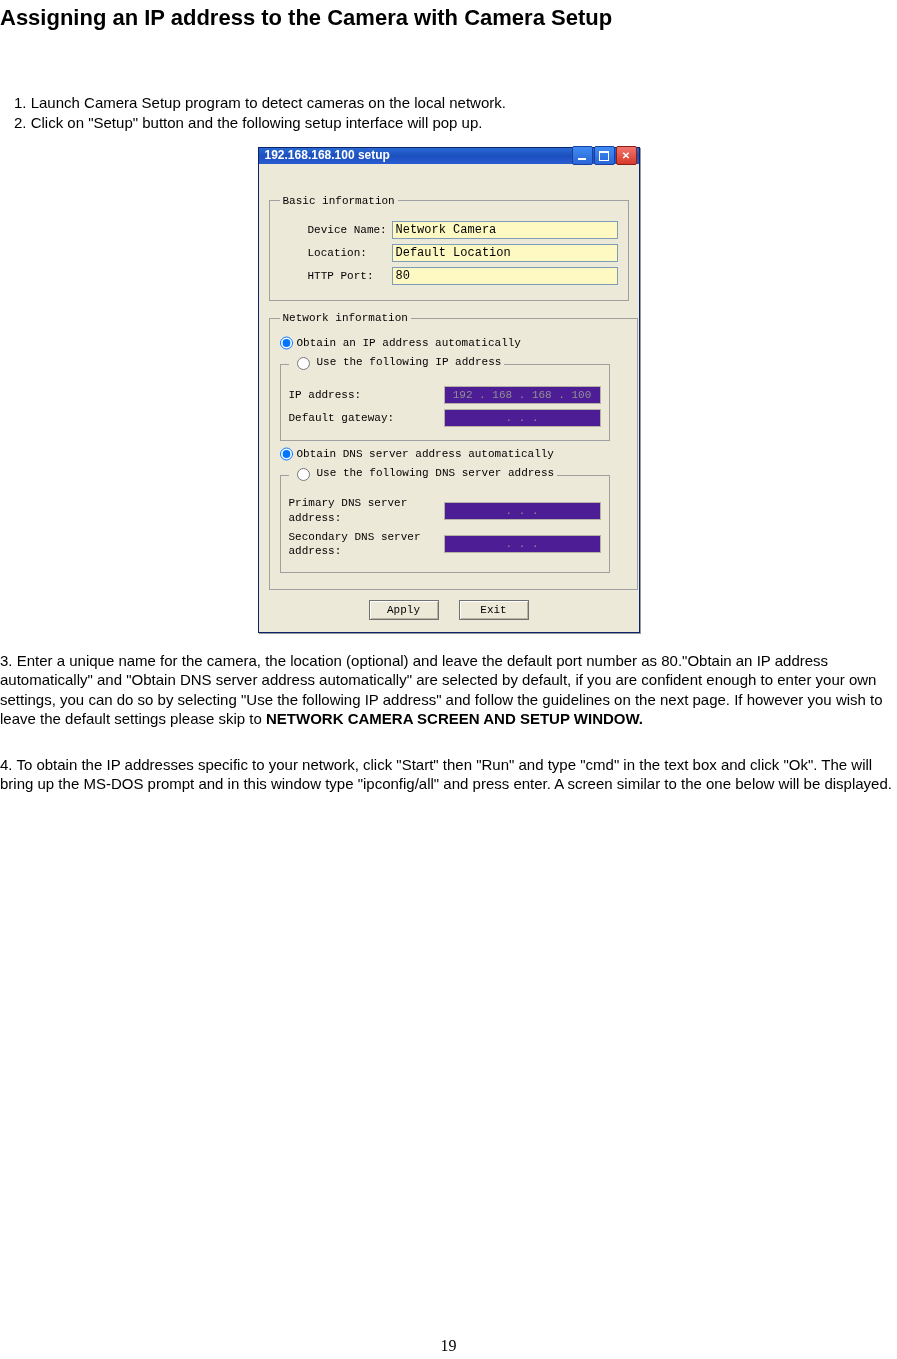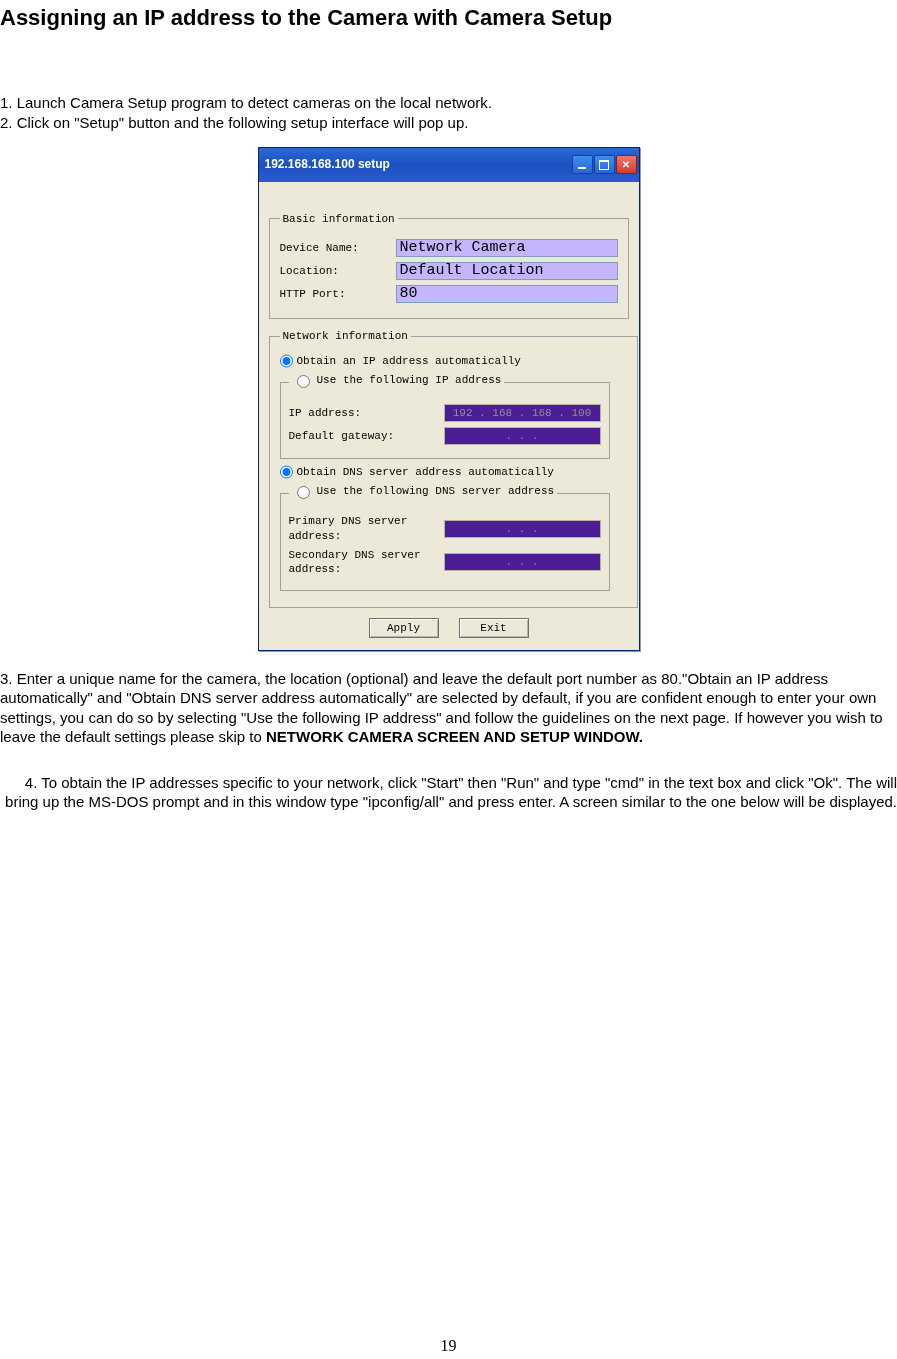--- a/index.html
+++ b/index.html
@@ -12,41 +12,42 @@
     line-height: 1.3;
   }
   .page-title {
     font-size: 22px;
     font-weight: bold;
     margin: 4px 0 8px 0;
   }
   .intro-block {
     margin-top: 60px;
     margin-bottom: 14px;
+    padding-left: 14px;
   }
   .intro-block div {
     margin: 1px 0;
   }
   .dialog-wrap {
     display: flex;
     justify-content: center;
     margin: 10px 0 18px 0;
   }
   
   .dialog {
     width: 380px;
     background: #ece9d8;
     border: 1px solid #0a246a;
     font-family: "SimSun", "Courier New", monospace;
     font-size: 11px;
     color: #000;
     box-shadow: 1px 1px 0 #999;
   }
   .titlebar {
-    height: 34px;
+    height: 16px;
     background: linear-gradient(to bottom, #2a6ad3 0%, #1c4fbf 50%, #295cd0 100%);
     display: flex;
     align-items: center;
     justify-content: space-between;
     padding: 0 2px 0 6px;
     color: #fff;
     font-weight: bold;
     font-family: "Tahoma", sans-serif;
     font-size: 12px;
   }
@@ -81,30 +82,31 @@
   fieldset.group > legend {
     font-size: 11px;
     padding: 0 3px;
   }
   .row {
     display: flex;
     align-items: center;
     margin: 5px 0;
   }
   .row label.field-label {
-    width: 116px;
+    width: 84px;
     display: inline-block;
+    margin-left: 28px;
   }
   .txt {
     border: 1px solid #7f9db9;
-    background: #c4b5fd;
+    background: #fef9c3;
     height: 16px;
     padding: 0 3px;
     font-family: inherit;
-    font-size: 15px;
+    font-size: 12px;
     flex: 1;
   }
   .ip-box {
     border: 1px solid #b5b2a3;
     background: #4c1d95;
     color:#909090;
     height: 16px;
     width: 155px;
     display: flex;
     align-items: center;
@@ -151,21 +153,21 @@
     width: 70px;
     height: 20px;
     background: #ece9d8;
     border: 1px solid #707070;
     box-shadow: inset 1px 1px 0 #fff, inset -1px -1px 0 #b9b5a4;
     font-family: inherit;
     font-size: 11px;
     cursor: pointer;
   }
   .para3 { margin-top: 8px; }
-  .para4 { margin-top: 26px; text-align: right; }
+  .para4 { margin-top: 26px; }
   .page-number {
     text-align: center;
     font-family: "Times New Roman", serif;
     font-size: 16px;
   }
   .page-num-wrap{
      position:absolute;
      bottom:6px;
      left:0; right:0;
   }

